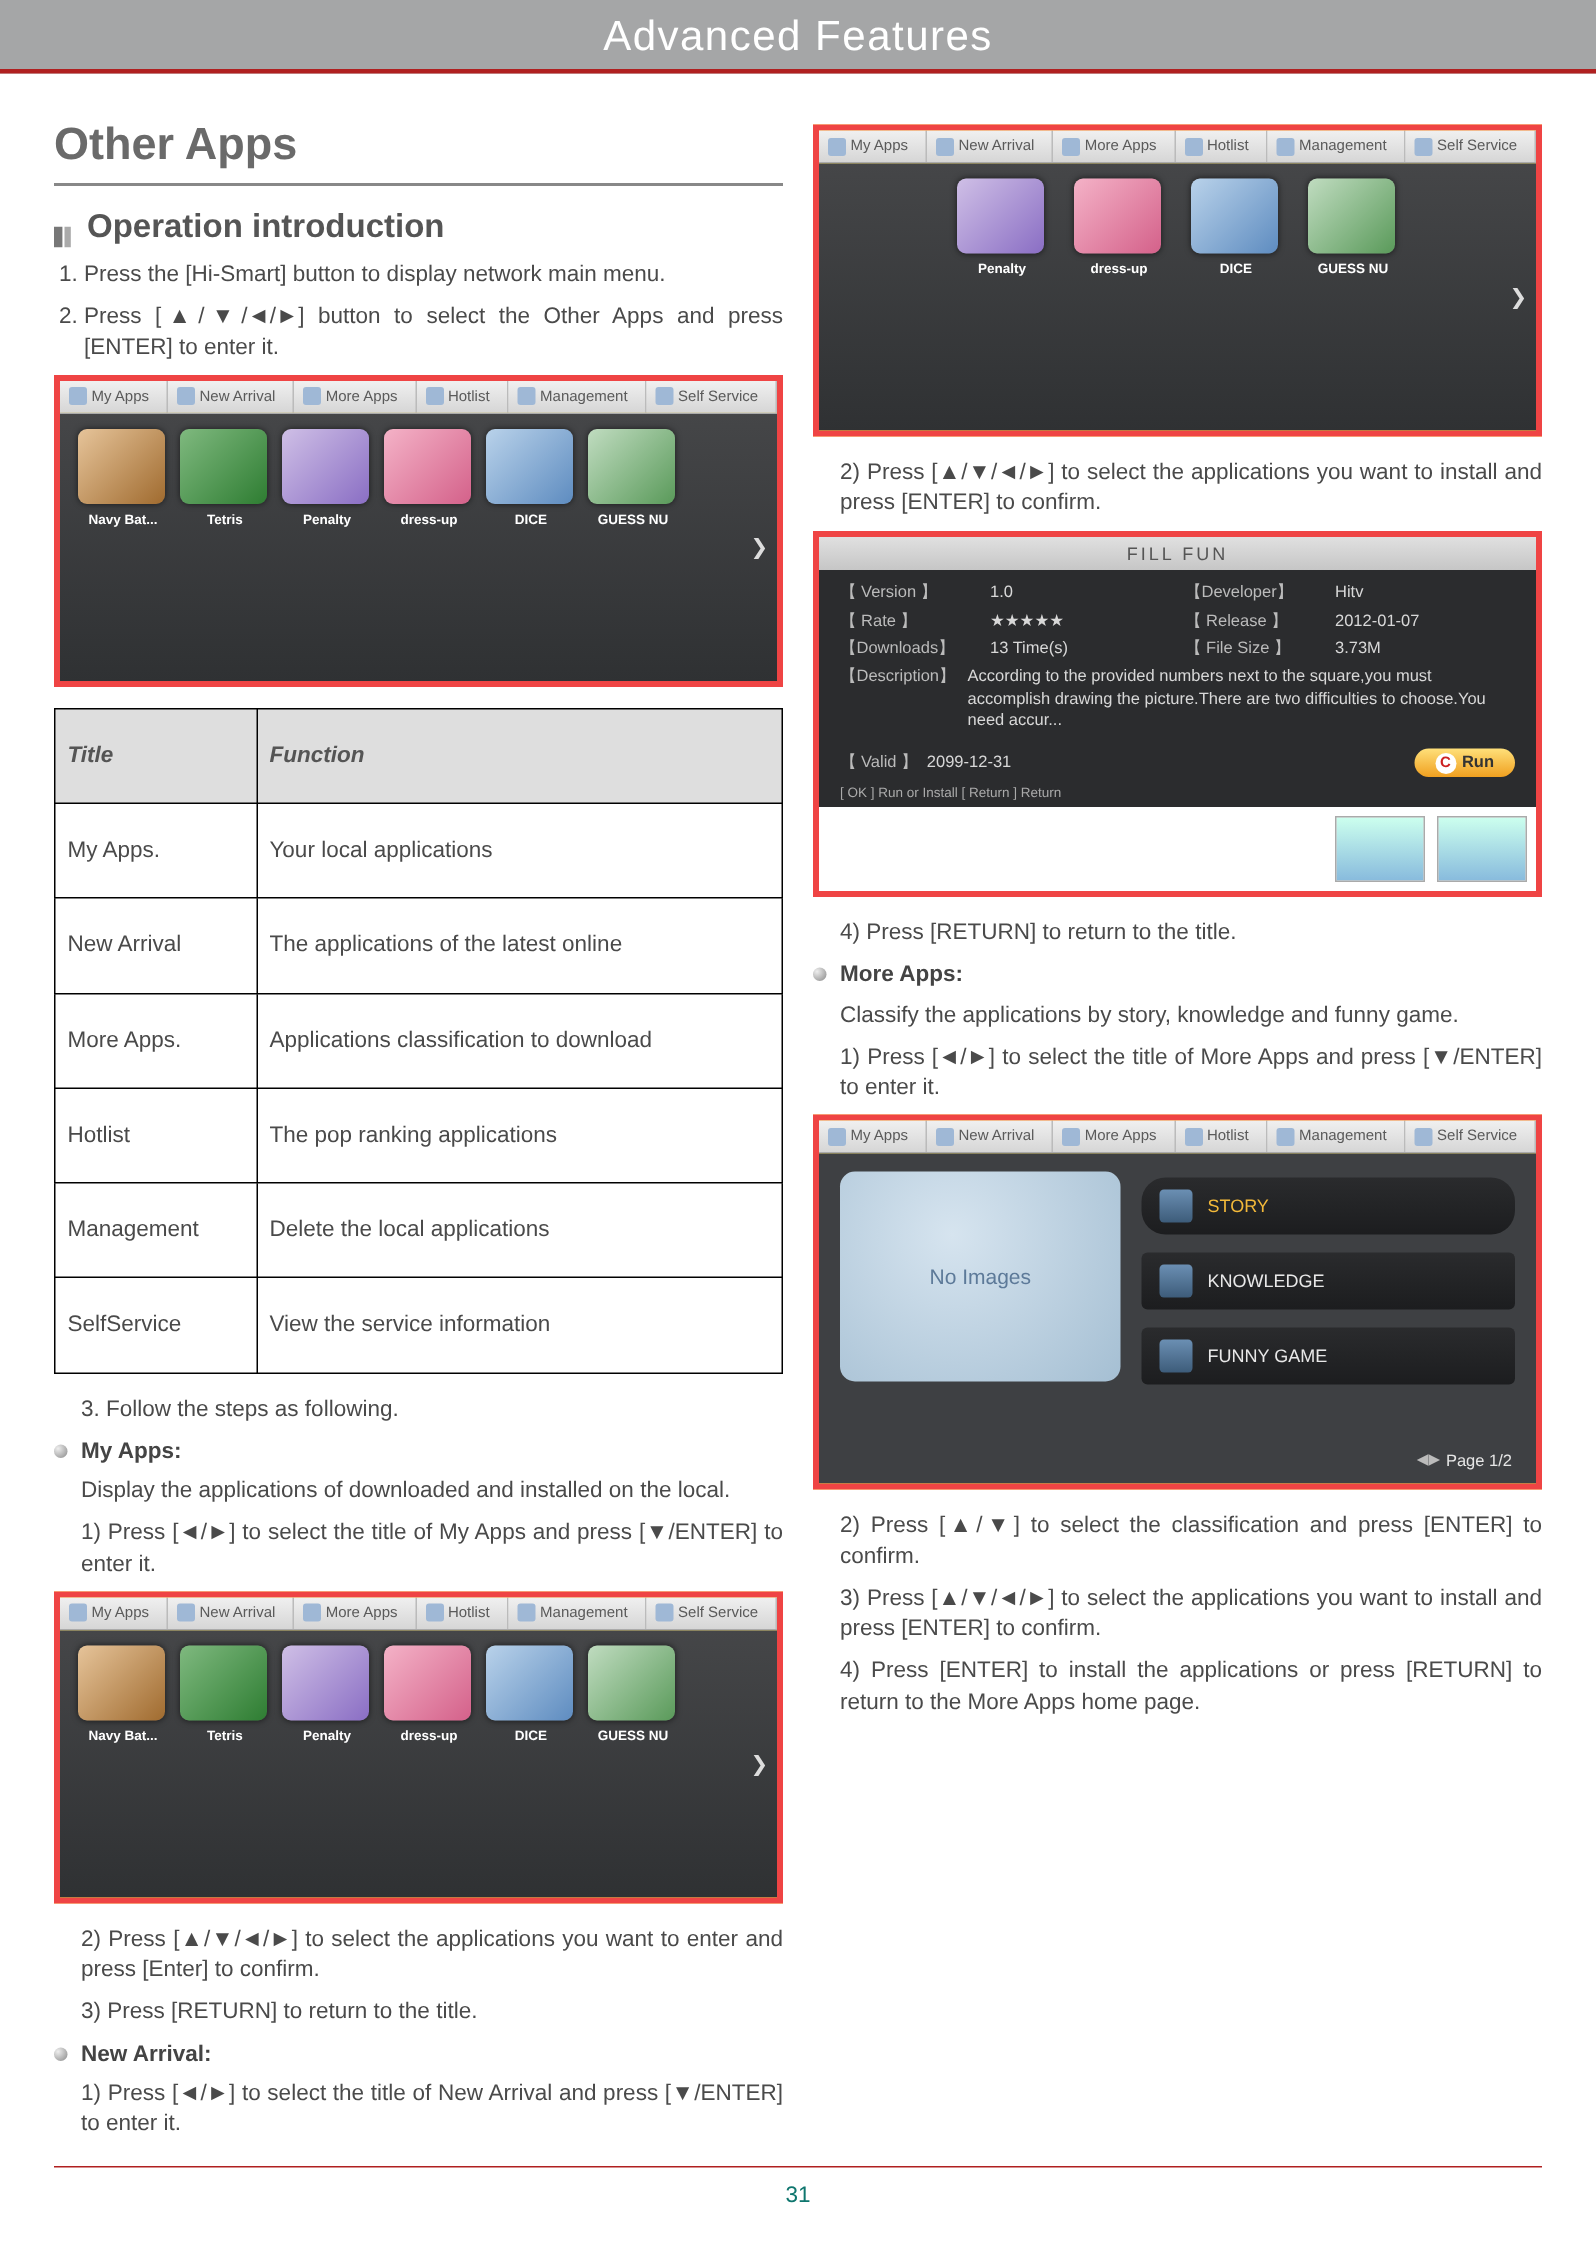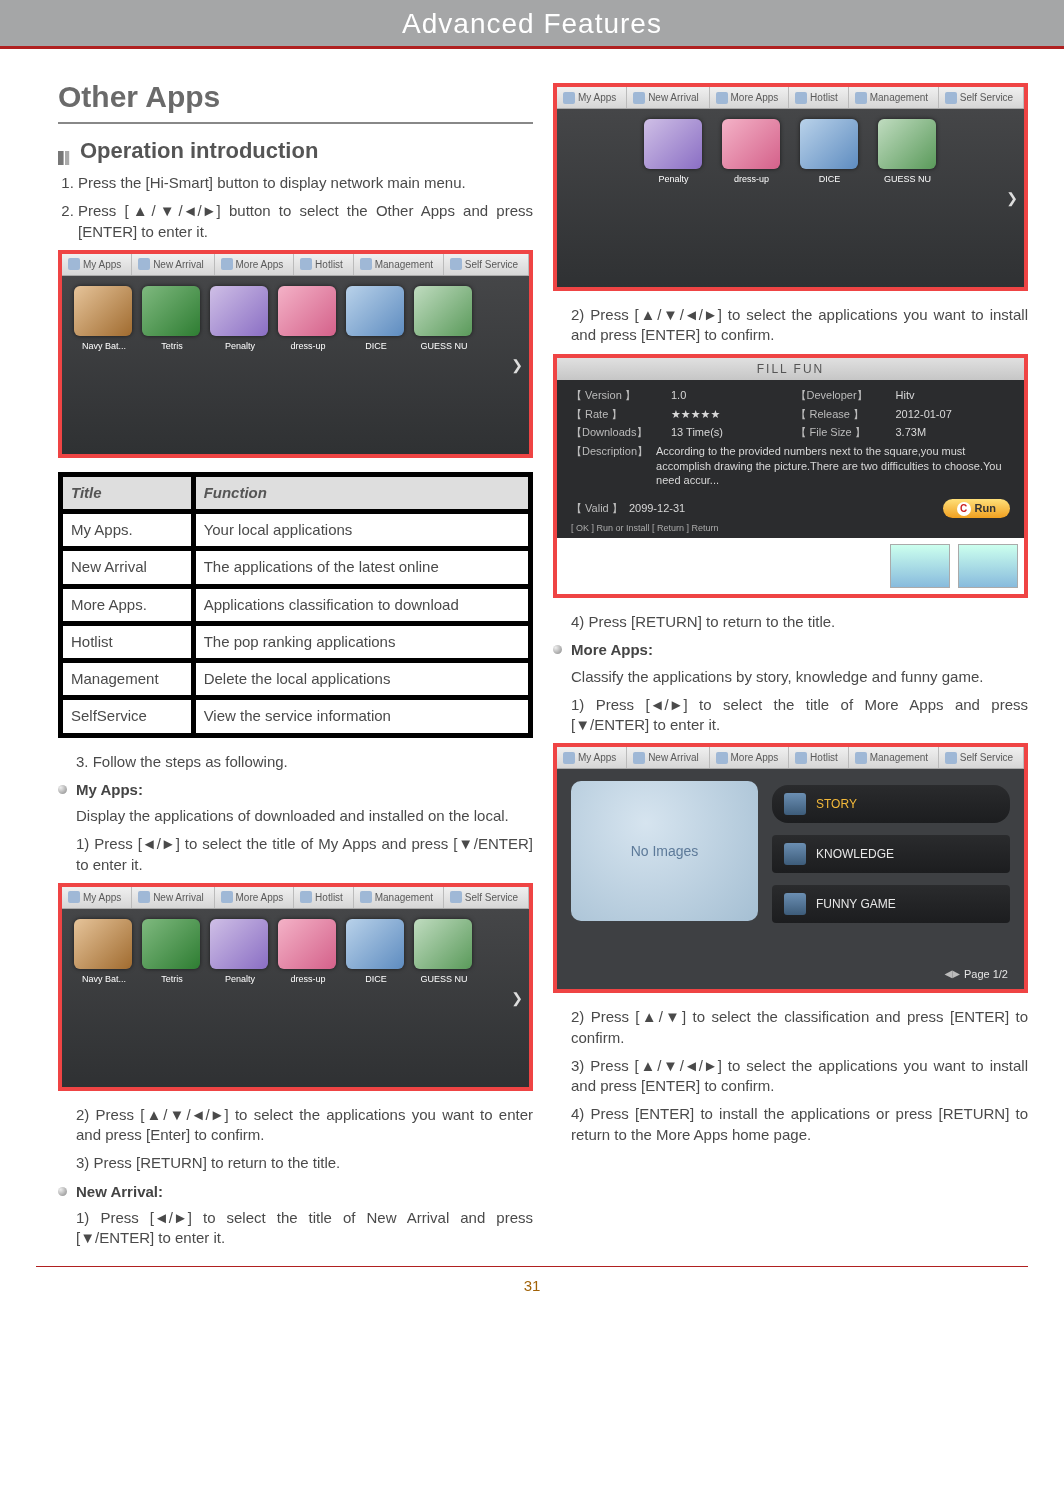--- a/index.html
+++ b/index.html
@@ -19,21 +19,20 @@
   .header-band h1 {
     color: #fff;
     font-size: 28px;
     font-weight: normal;
     letter-spacing: 1px;
   }
   .content {
     display: flex;
     gap: 20px;
     padding: 28px 36px 10px;
-    margin-left: 22px;
   }
   .col { width: 50%; font-size: 15px; line-height: 1.35; }
   .section-title {
     color: #6a6a6a;
     font-size: 30px;
     font-weight: bold;
     border-bottom: 2px solid #888;
     padding-bottom: 4px;
     margin-bottom: 12px;
   }
@@ -95,20 +94,21 @@
   .tv-body {
     height: 178px;
     background: linear-gradient(#454648,#2f3133);
     position: relative;
     padding-top: 10px;
   }
   .app-row {
     display: flex;
     gap: 8px;
     padding: 0 12px;
+    font-weight: bold;
   }
   .app-item {
     width: 60px;
     text-align: center;
   }
   .app-icon {
     width: 58px; height: 50px; border-radius: 6px;
     background: linear-gradient(135deg,#deb887,#b5651d);
     box-shadow: 0 0 4px rgba(0,0,0,0.6);
     margin-bottom: 4px;
@@ -121,22 +121,22 @@
   }
 
   
   table.ft {
     width: 100%;
     border-collapse: collapse;
     margin: 2px 0 14px;
     font-size: 15px;
   }
   table.ft th, table.ft td {
-    border: 5px solid #000000;
-    padding: 6px 8px;
+    border: 1px solid #000000;
+    padding: 21px 8px;
     text-align: left;
   }
   table.ft th { background: #dedede; font-style: italic; color: #555; }
 
   
   .detail-body {
     background: #2b2c2e;
     color: #d8d8d8;
     font-size: 11px;
     padding: 0;
@@ -196,21 +196,21 @@
   }
   .cat.sel { color:#f3b93a;border-radius:16px; }
   .cat .cic { width:22px;height:22px;border-radius:3px;background:linear-gradient(#6b8fb3,#3d5c7a); }
   .pagecounter {
     position:absolute; right:16px; bottom:8px; color:#e6e6e6; font-size:11px;
     display:flex;align-items:center;gap:4px;
   }
   .pagecounter .lr{font-size:10px;color:#bbb;}
 
   .footer {
-    text-align: center; color: #a16207; padding: 10px 0 20px; font-size: 15px;
+    text-align: center; color: #0f766e; padding: 10px 0 20px; font-size: 15px;
     border-top: 1px solid #b02020; margin: 0 36px;
   }
 
   .app-icon.c0{background:linear-gradient(135deg,#e6c49a,#a06b2f);}
   .app-icon.c1{background:linear-gradient(135deg,#7fb97f,#2e7d32);}
   .app-icon.c2{background:linear-gradient(135deg,#cfbfe6,#8a6ec4);}
   .app-icon.c3{background:linear-gradient(135deg,#f4b2c7,#d4618a);}
   .app-icon.c4{background:linear-gradient(135deg,#b9d2ea,#5e8cc0);}
   .app-icon.c5{background:linear-gradient(135deg,#c0dcc0,#5a9a5a);}
 </style>

